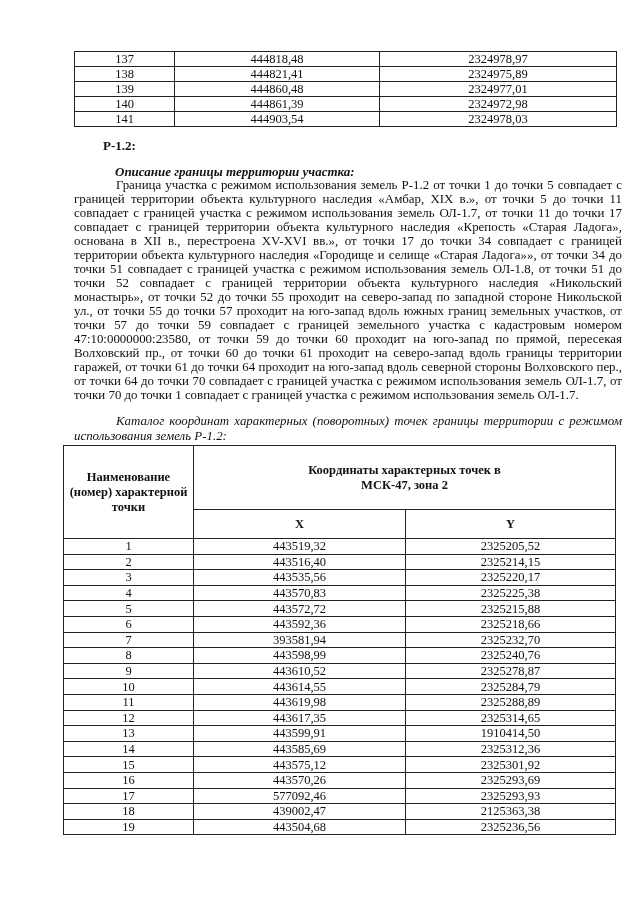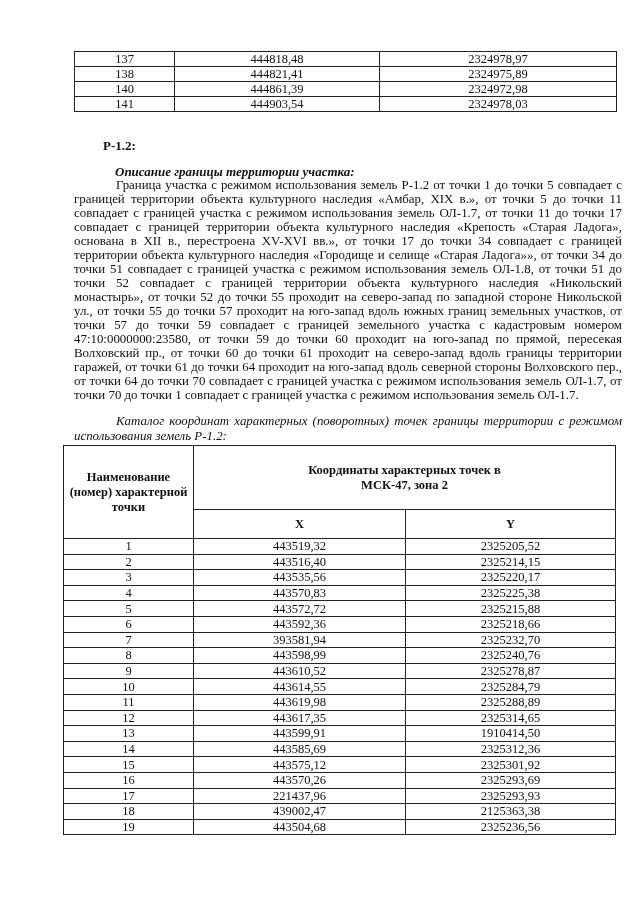--- a/index.html
+++ b/index.html
@@ -60,20 +60,25 @@
         <td class="c-n">137</td>
         <td class="c-x">444818,48</td>
         <td class="c-y">2324978,97</td>
       </tr>
       <tr>
         <td class="c-n">138</td>
         <td class="c-x">444821,41</td>
         <td class="c-y">2324975,89</td>
       </tr>
       <tr>
+        <td class="c-n">139</td>
+        <td class="c-x">444860,48</td>
+        <td class="c-y">2324977,01</td>
+      </tr>
+      <tr>
         <td class="c-n">140</td>
         <td class="c-x">444861,39</td>
         <td class="c-y">2324972,98</td>
       </tr>
       <tr>
         <td class="c-n">141</td>
         <td class="c-x">444903,54</td>
         <td class="c-y">2324978,03</td>
       </tr>
     </tbody>
@@ -179,21 +184,21 @@
           <td>443575,12</td>
           <td>2325301,92</td>
         </tr>
       <tr>
           <td>16</td>
           <td>443570,26</td>
           <td>2325293,69</td>
         </tr>
       <tr>
           <td>17</td>
-          <td>221437,96</td>
+          <td>577092,46</td>
           <td>2325293,93</td>
         </tr>
       <tr>
           <td>18</td>
           <td>439002,47</td>
           <td>2125363,38</td>
         </tr>
       <tr>
           <td>19</td>
           <td>443504,68</td>

